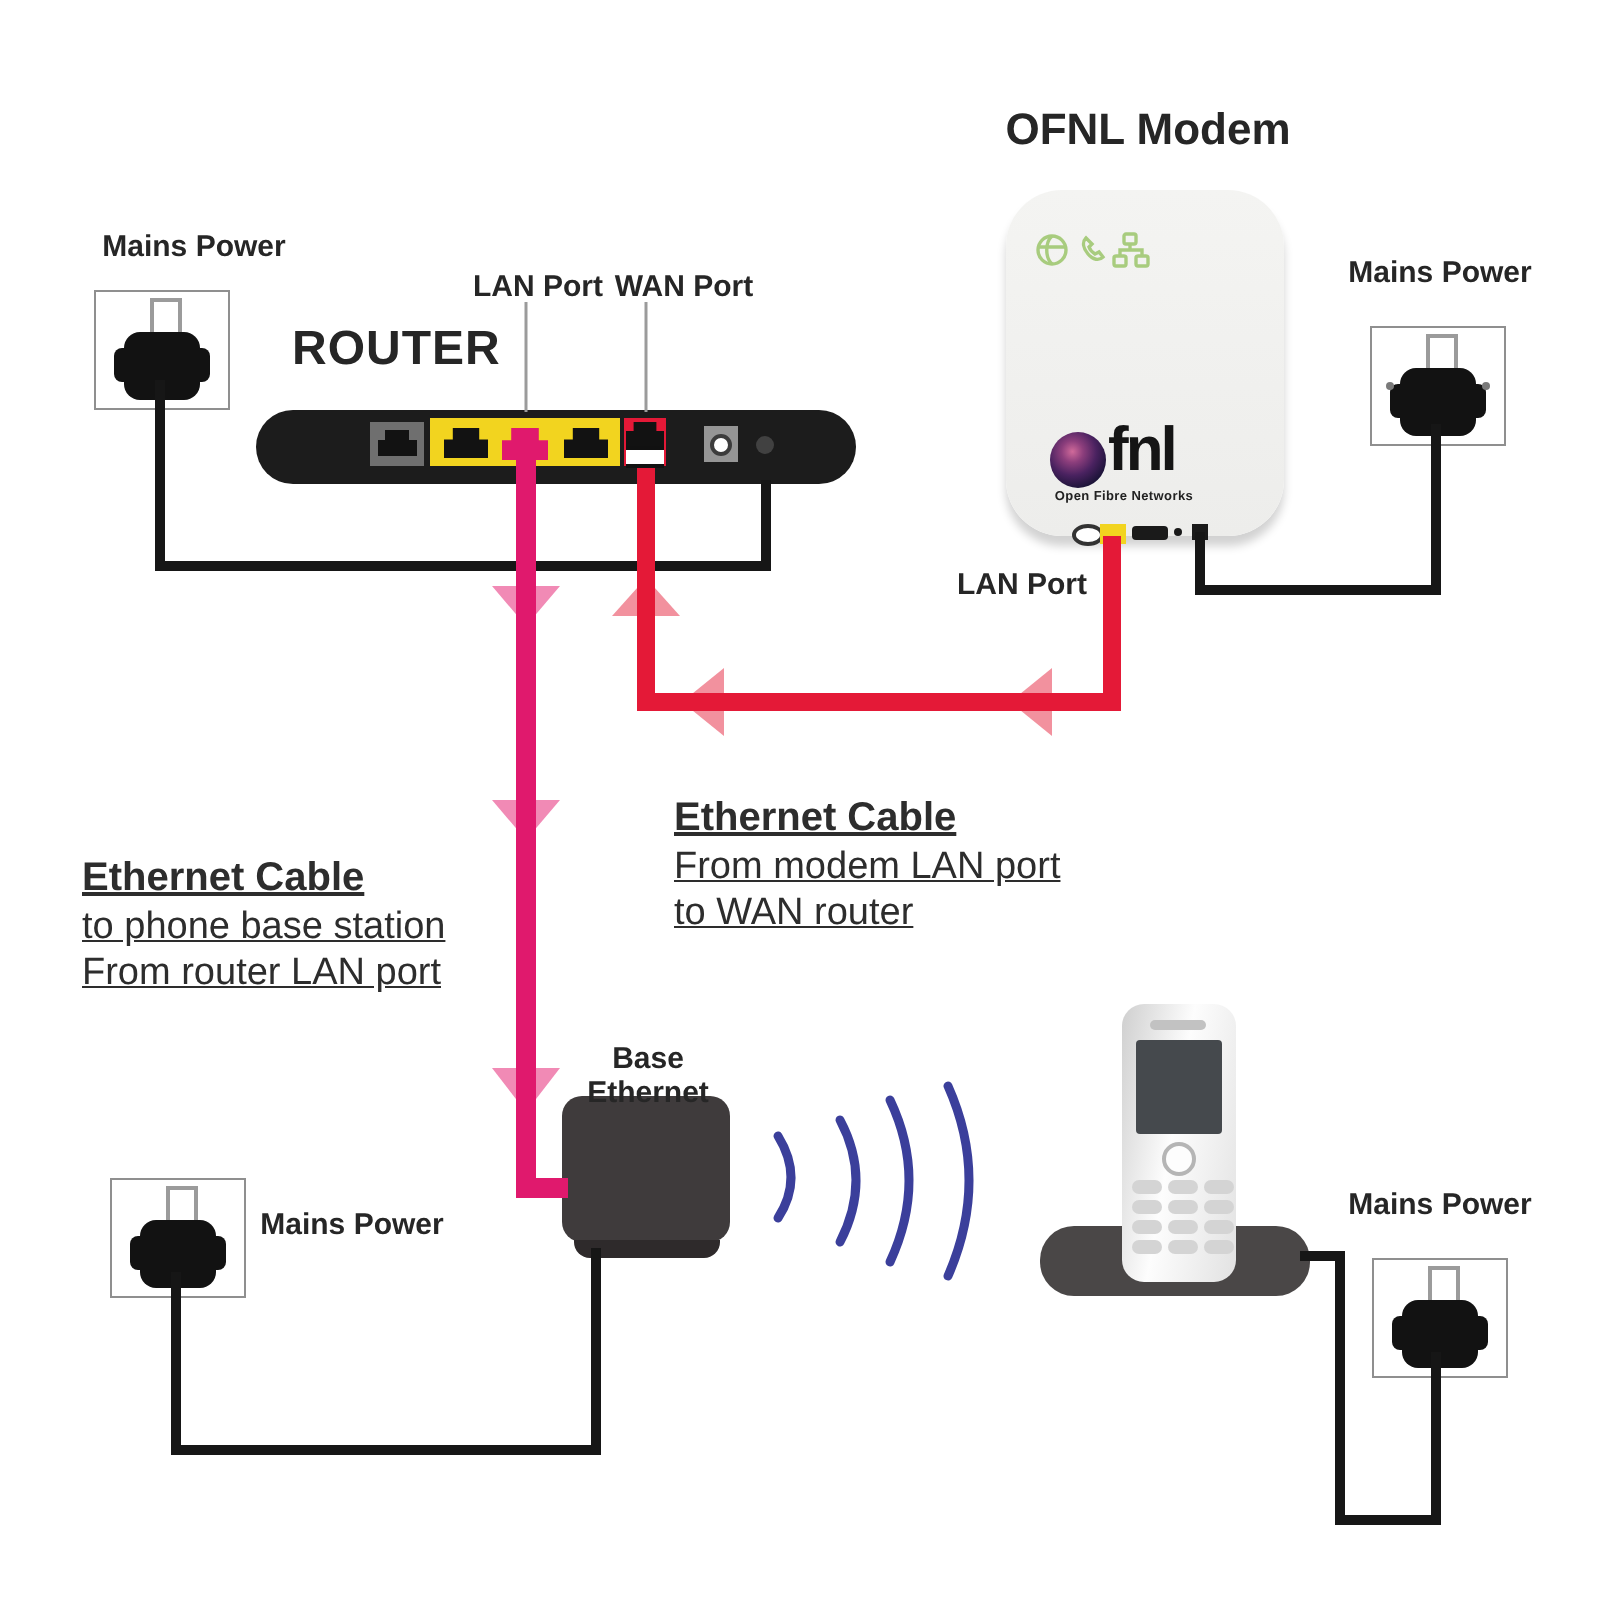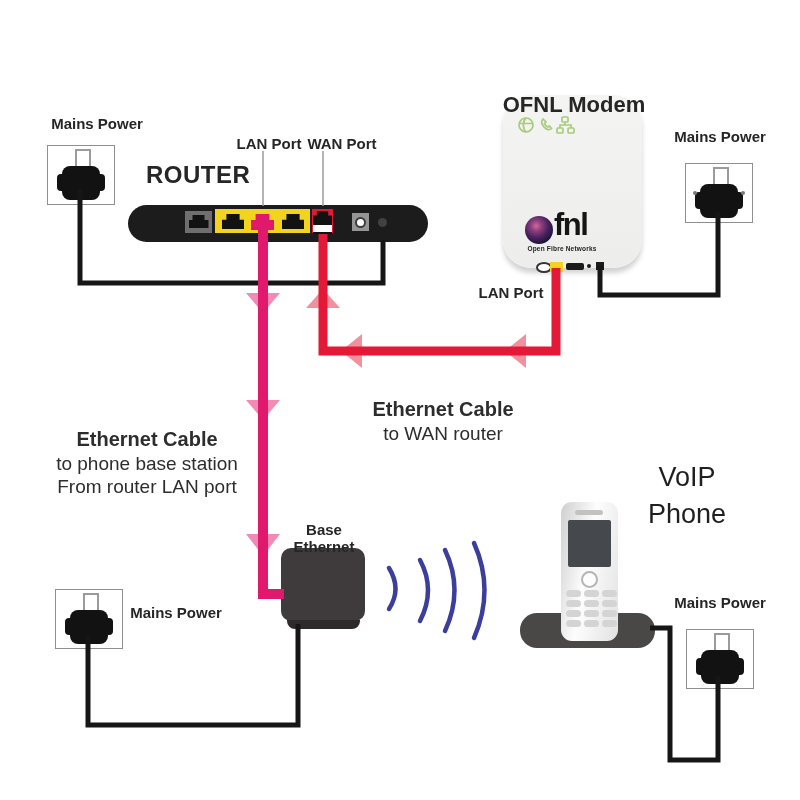--- a/index.html
+++ b/index.html
@@ -3,23 +3,23 @@
 <meta charset="utf-8">
 <style>
   html,body{margin:0;padding:0;background:#fff;}
   #canvas{position:relative;width:800px;height:800px;background:#fff;overflow:hidden;
           font-family:"Liberation Sans",sans-serif;color:#262626;}
   svg.layer{position:absolute;left:0;top:0;z-index:5;pointer-events:none;}
 
   
   .lbl{position:absolute;text-align:center;font-weight:bold;font-size:15px;color:#262626;z-index:6;}
   .router-title{position:absolute;left:146px;top:161px;font-size:24px;font-weight:bold;letter-spacing:.5px;z-index:6;}
-  .modem-title{position:absolute;left:494px;top:52px;width:160px;text-align:center;font-size:22px;font-weight:bold;z-index:6;margin-top:40px;}
+  .modem-title{position:absolute;left:494px;top:52px;width:160px;text-align:center;font-size:22px;font-weight:bold;z-index:6;}
   .voip-title{position:absolute;left:622px;top:459px;width:130px;text-align:center;font-size:27px;line-height:37px;color:#1f1f1f;z-index:6;}
-  .note{position:absolute;width:212px;text-align:center;font-size:19px;line-height:23.5px;color:#2d2d2d;z-index:6;}
+  .note{position:absolute;width:212px;text-align:left;font-size:19px;line-height:23.5px;color:#2d2d2d;z-index:6;text-decoration:underline;}
   .note .t{font-weight:bold;font-size:20px;}
 
   
   .socket{position:absolute;width:66px;height:58px;background:#fff;border:1.5px solid #8f8f8f;z-index:3;}
   .socket .prong{position:absolute;left:27px;top:3px;width:12px;height:22px;background:#fff;border:2px solid #9b9b9b;}
   .socket .plug-body{position:absolute;left:14px;top:20px;width:38px;height:34px;border-radius:8px;background:#121212;}
   .socket .plug-wing{position:absolute;left:9px;top:28px;width:48px;height:17px;border-radius:4px;background:#121212;}
   .socket .dot{position:absolute;top:27px;width:4px;height:4px;border-radius:50%;background:#7a7a7a;}
 
   
@@ -194,28 +194,25 @@
 
   <div class="router-title">ROUTER</div>
   <div class="lbl" style="left:219px;top:135px;width:100px;">LAN Port</div>
   <div class="lbl" style="left:292px;top:135px;width:100px;">WAN Port</div>
 
   <div class="modem-title">OFNL Modem</div>
   <div class="lbl" style="left:461px;top:284px;width:100px;">LAN Port</div>
 
   <div class="lbl" style="left:274px;top:521px;width:100px;">Base Ethernet</div>
 
-  <div class="voip-title">
-    <div>VoIP</div>
-    <div>Phone</div>
-  </div>
 
   <div class="note" style="left:41px;top:428px;">
     <div class="t">Ethernet Cable</div>
     <div>to phone base station</div>
     <div>From router LAN port</div>
   </div>
   <div class="note" style="left:337px;top:398px;">
     <div class="t">Ethernet Cable</div>
+    <div>From modem LAN port</div>
     <div>to WAN router</div>
   </div>
 
 </div>
 
 </body></html>

